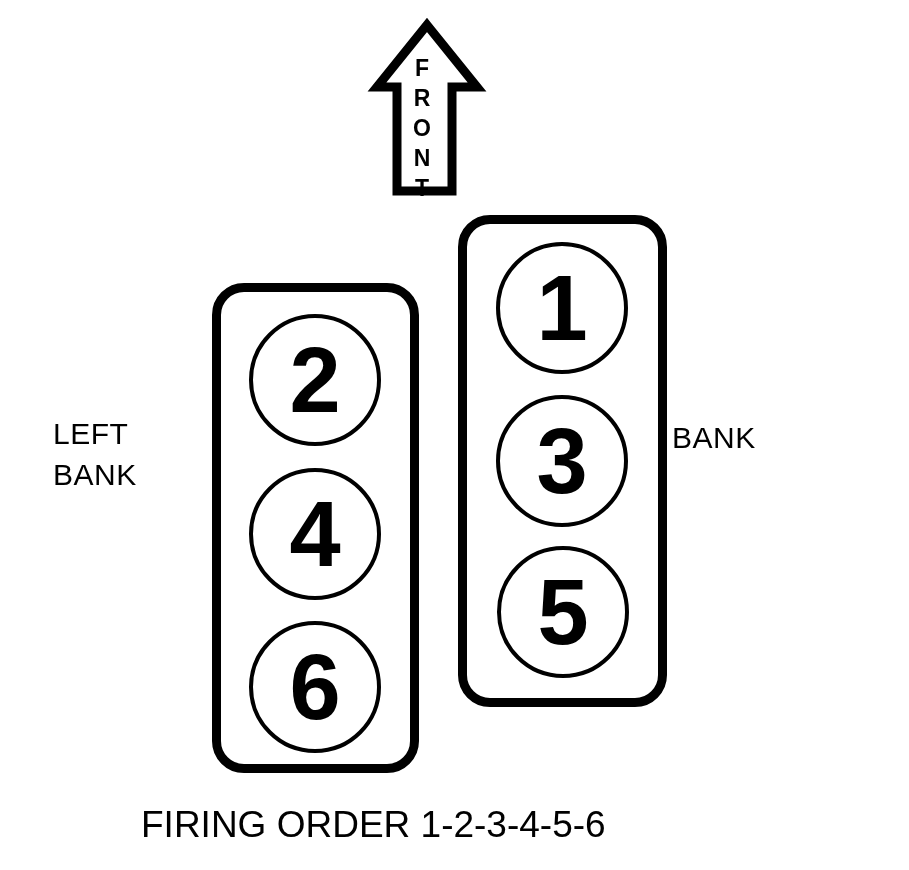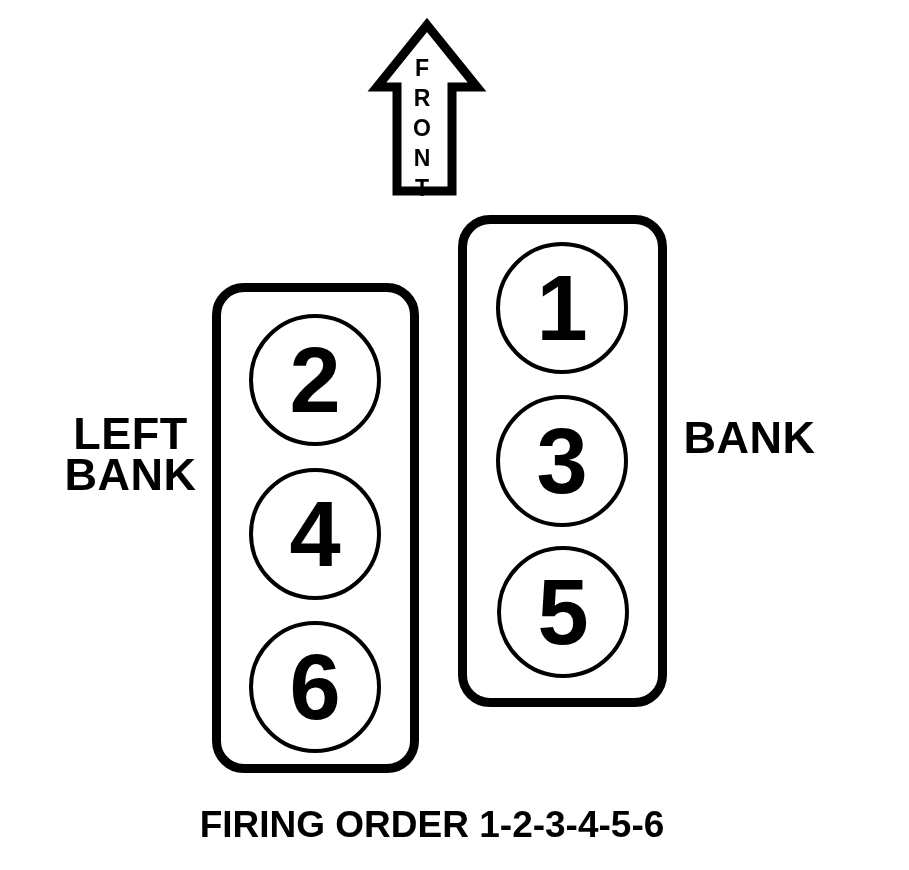--- a/index.html
+++ b/index.html
@@ -71,38 +71,38 @@
   .bank-left  .cyl-2 { left: 28px; top: 176px; }
   .bank-left  .cyl-3 { left: 28px; top: 329px; }
   .bank-right .cyl-1 { left: 29px; top: 18px;  }
   .bank-right .cyl-2 { left: 29px; top: 171px; }
   .bank-right .cyl-3 { left: 30px; top: 322px; }
 
   
   .bank-label {
     position: absolute;
     width: 155px;
-    text-align: center;
-    font-size: 45px;
-    font-weight: bold;
+    text-align: left;
+    font-size: 30px;
+    font-weight: normal;
     line-height: 41px;
     letter-spacing: 0.5px;
   }
   .bank-label.left  { left: 53px;  top: 413px; }
   .bank-label.right { left: 672px; top: 417px; }
 
   
   .caption {
     position: absolute;
-    left: 127px;
+    left: 141px;
     top: 804px;
     width: 610px;
-    text-align: center;
+    text-align: left;
     font-size: 37px;
-    font-weight: bold;
+    font-weight: normal;
     letter-spacing: 0px;
     white-space: nowrap;
   }
 </style>
 </head>
 <body>
 
 <div class="canvas">
 
   <svg class="front-arrow-svg" viewBox="0 0 118 182" xmlns="http://www.w3.org/2000/svg">

